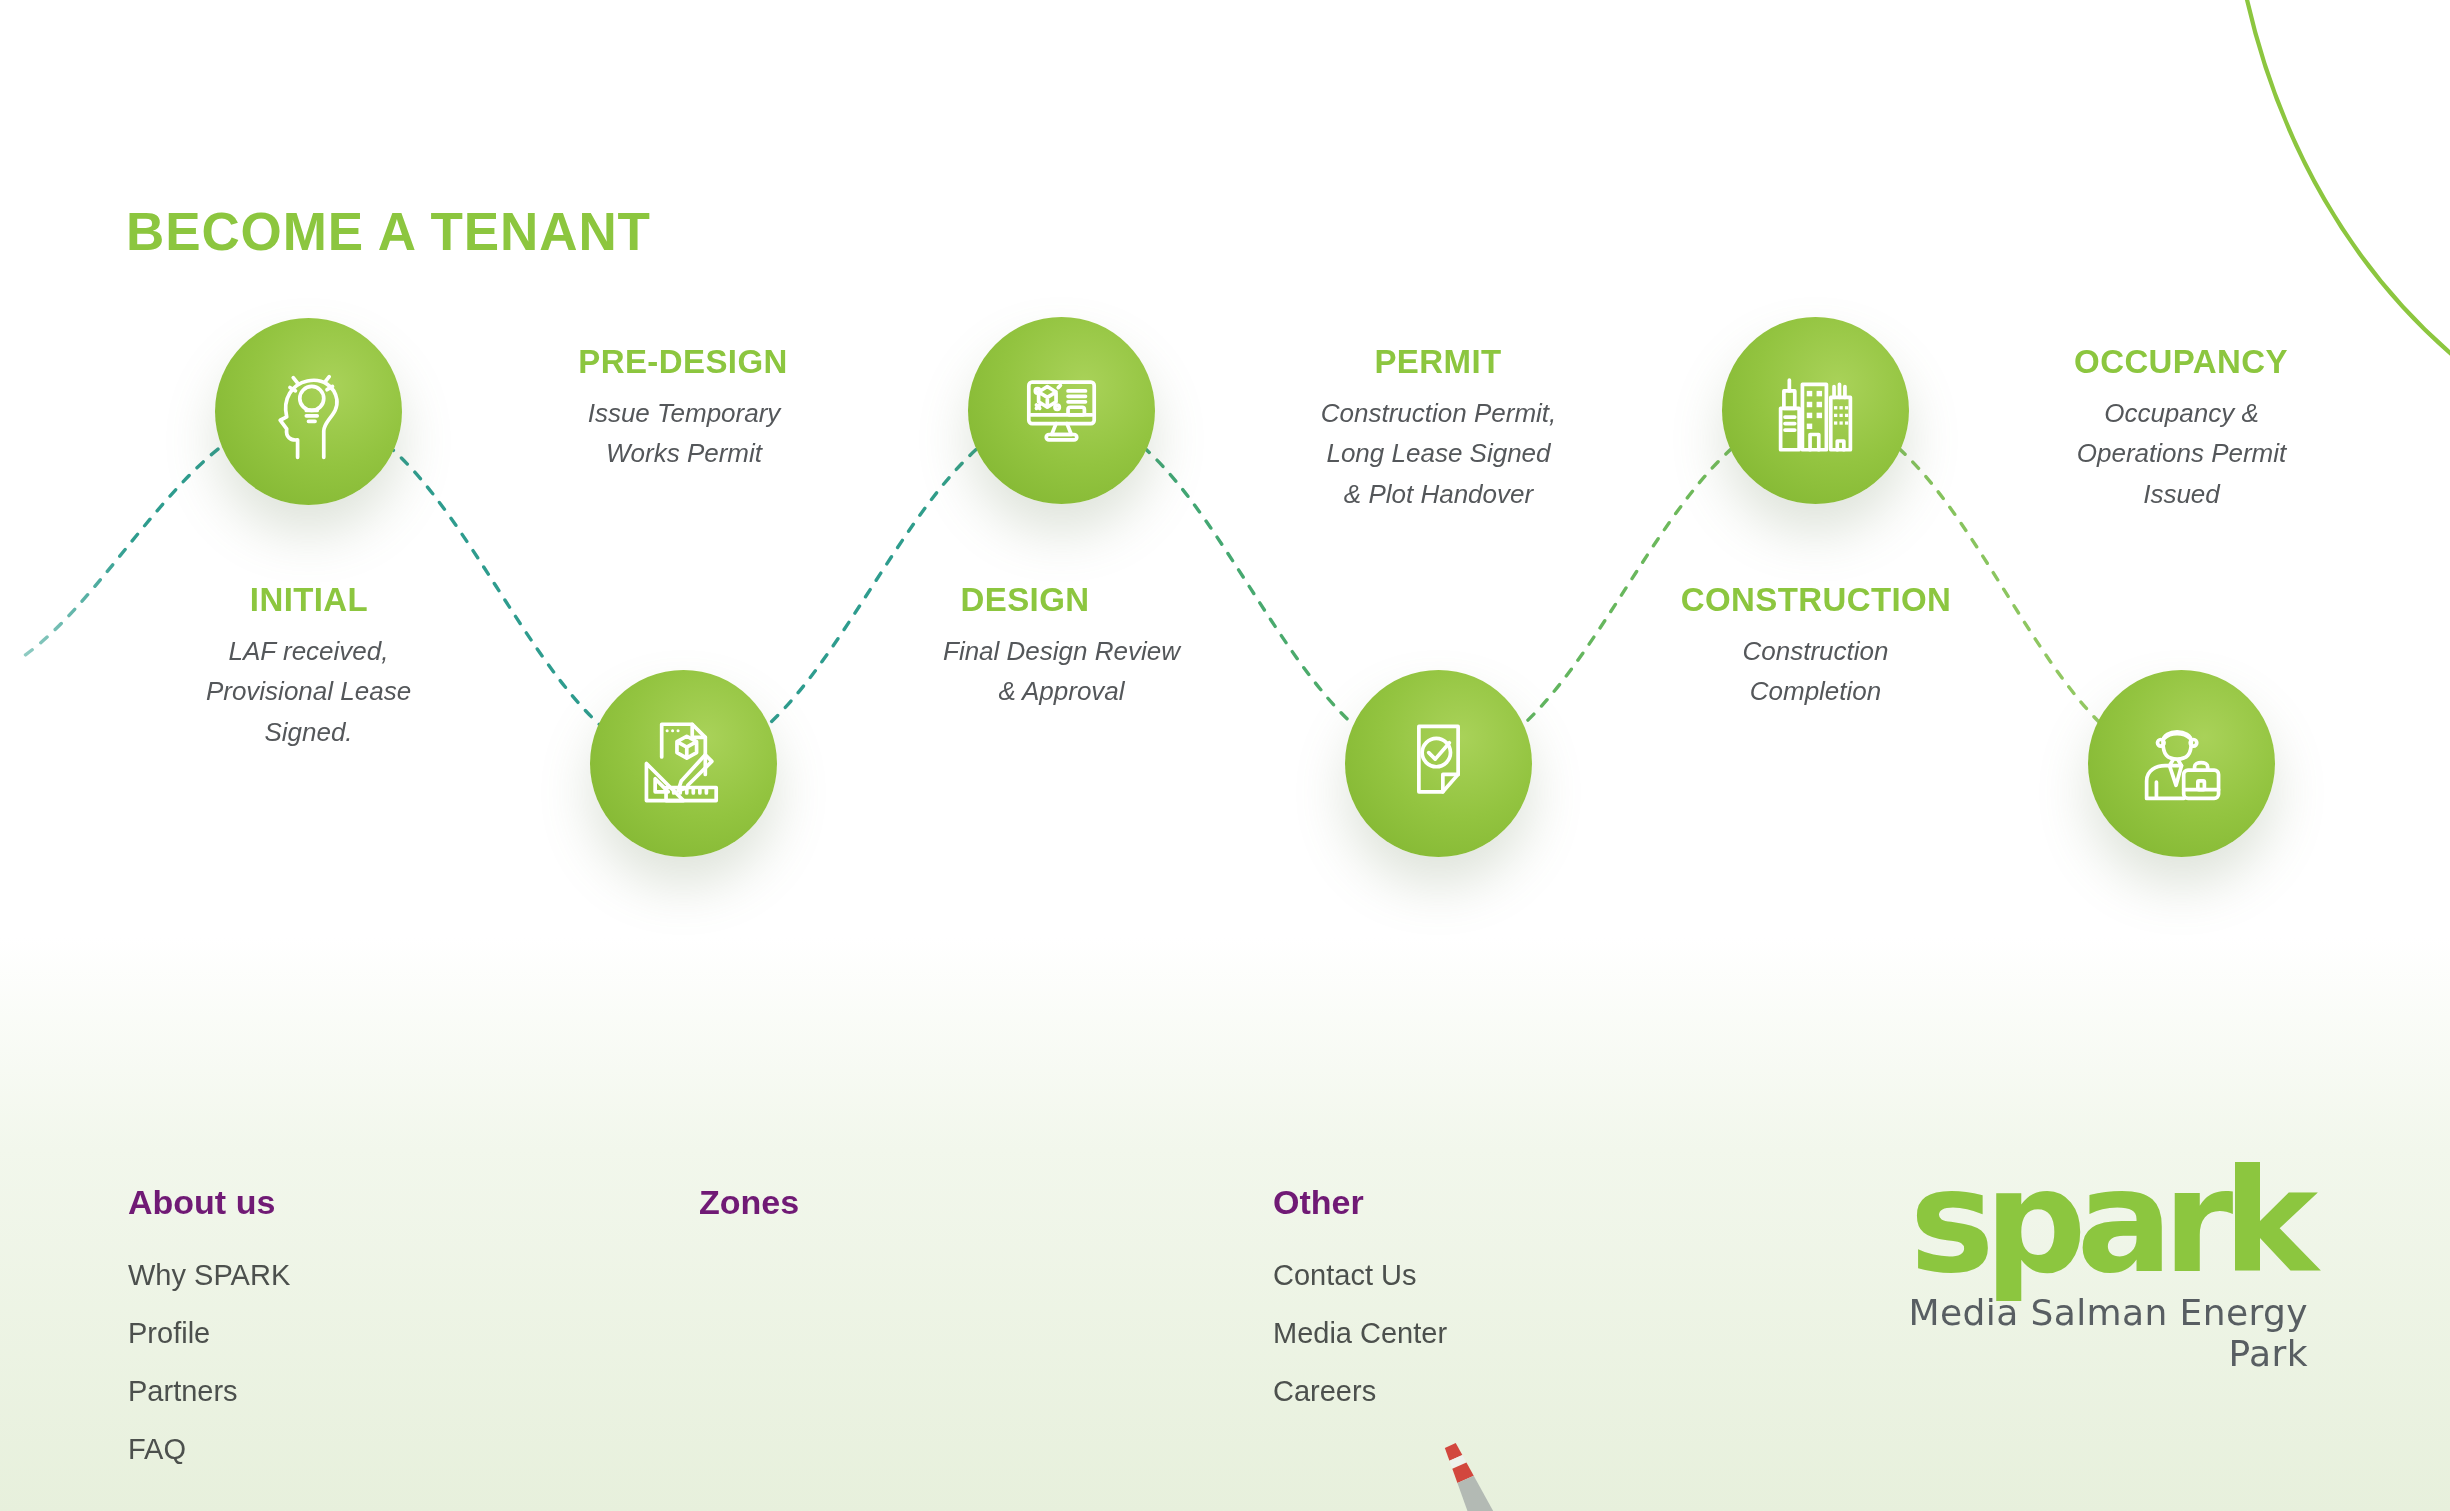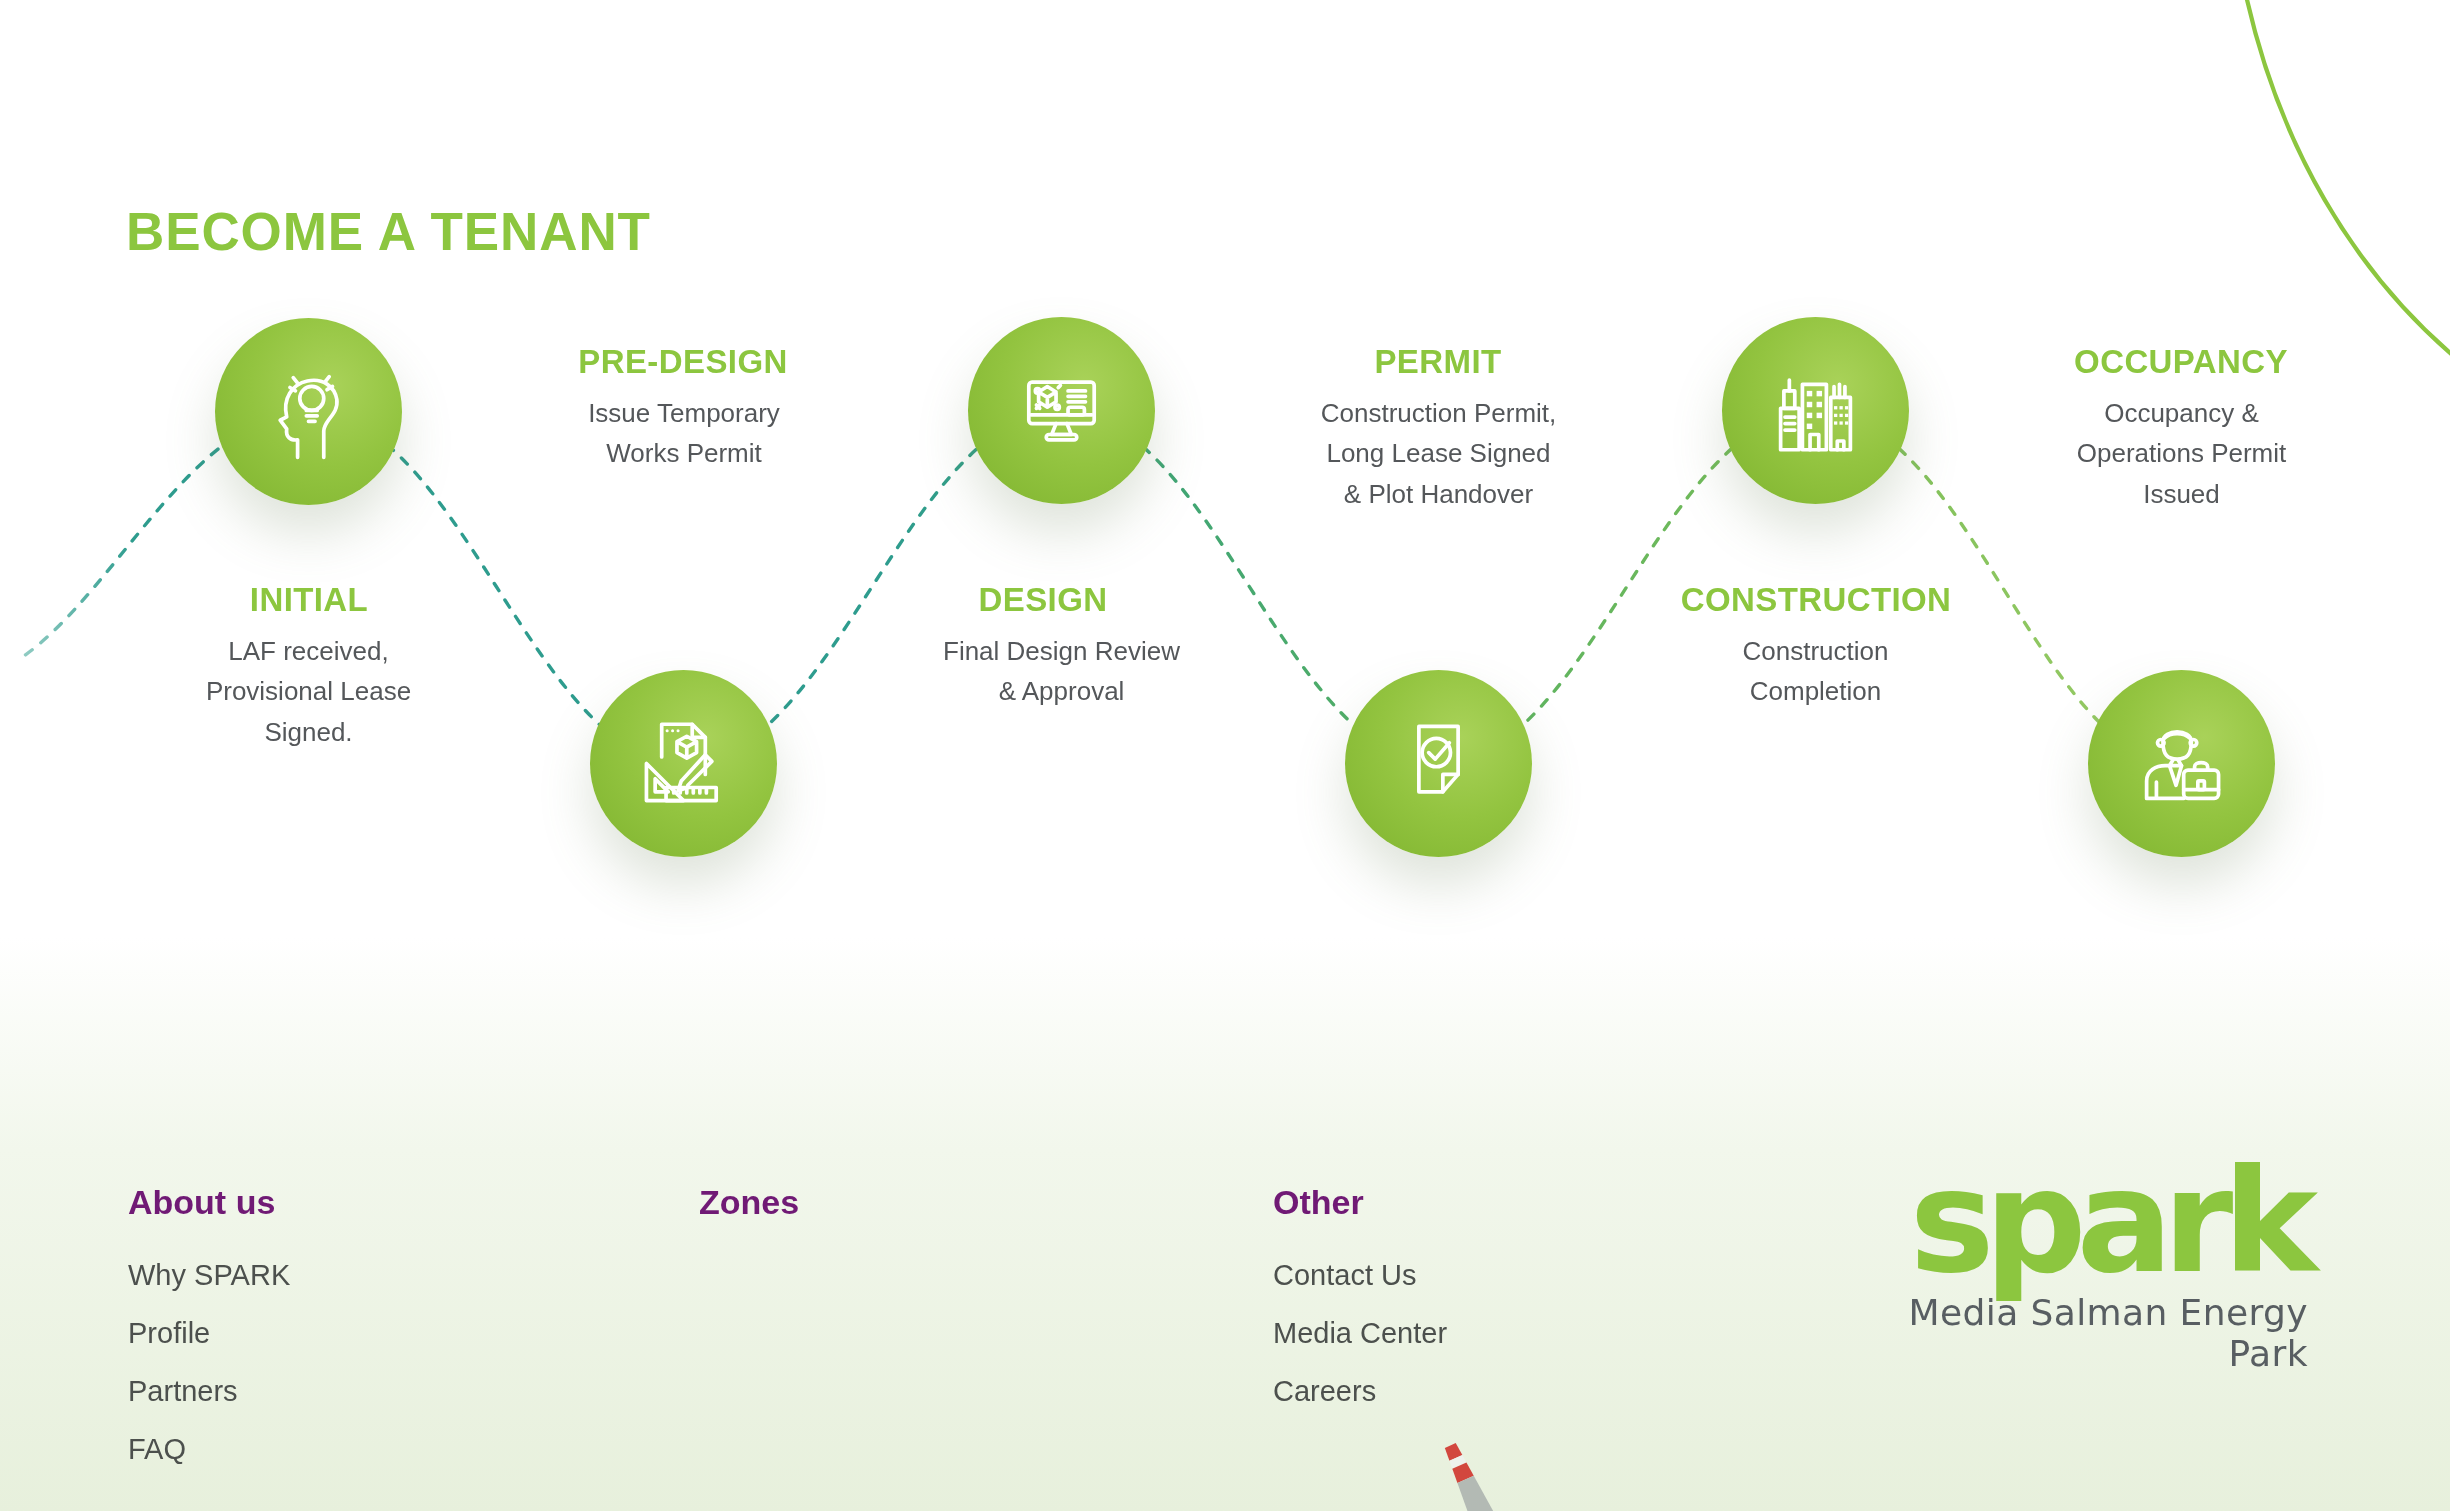--- a/index.html
+++ b/index.html
@@ -25,21 +25,21 @@
   }
   .step-circle svg{width:109px;height:109px;}
   .icon-stroke{fill:none;stroke:#ffffff;stroke-width:3.4;stroke-linecap:round;stroke-linejoin:round;}
   .icon-fill{fill:#ffffff;stroke:none;}
   
   .step-label{
     width:442px;text-align:center;font-size:33px;font-weight:700;color:#8CC63F;
     letter-spacing:0.4px;white-space:nowrap;
   }
   .step-desc{
-    text-align:center;font-size:26px;color:#54575A;line-height:1.55;font-weight:400;
+    text-align:center;font-size:26px;color:#54575A;line-height:1.55;font-weight:400;font-style:italic;
   }
   
   .footer-col .col-heading{
     font-size:34px;font-weight:700;color:#701a75;margin:0 0 39px 0;
   }
   .footer-col ul{list-style:none;margin:0;padding:0;}
   .footer-col li{
     font-size:29px;color:#4c504d;margin-bottom:29px;line-height:1;cursor:pointer;
   }
   .logo-block{left:1883px;top:1163px;width:425px;text-align:right;cursor:pointer;}
@@ -121,21 +121,21 @@
     <path class="icon-stroke" d="M45 62 L41 72 H59 L55 62"></path>
     <rect class="icon-stroke" x="36" y="72" width="28" height="5" rx="2.5"></rect>
     <path class="icon-stroke" d="M29 33 l8 -5 l8 5 v9 l-8 5 l-8 -5 Z M29 33 l8 5 l8 -5 M37 38 v9"></path>
     <circle class="icon-stroke" cx="28" cy="32" r="2"></circle>
       <circle class="icon-stroke" cx="46" cy="47" r="2"></circle>
     <path class="icon-stroke" d="M27 45 l3 3 M30 45 l-3 3 M47 29 l2 -2"></path>
     <path class="icon-stroke" d="M56 32 H72 M56 37 H72 M56 42 H72"></path>
     <rect class="icon-stroke" x="56" y="47" width="15" height="7" rx="2"></rect>
   </svg>
 </div>
-<div class="abs step-label" style="left:822px;top:581px">DESIGN</div>
+<div class="abs step-label" style="left:804px;top:581px">DESIGN</div>
 <div class="abs step-desc" style="left:940px;top:631px;width:243px">Final Design Review &amp; Approval</div>
 
 <div class="abs step-label" style="left:1217px;top:343px">PERMIT</div>
 <div class="abs step-desc" style="left:1317px;top:393px;width:243px">Construction Permit, Long Lease Signed &amp; Plot Handover</div>
 <div class="abs step-circle" style="left:1345px;top:670px">
   <svg viewBox="0 0 100 100">
     <path class="icon-stroke" d="M32 16 H68 V60 L54 76 H32 Z"></path>
     <path class="icon-stroke" d="M54 76 V60 H68"></path>
     <circle class="icon-stroke" cx="48" cy="40" r="13"></circle>
     <path class="icon-stroke" d="M41 40 L47 46 L60 31"></path>

